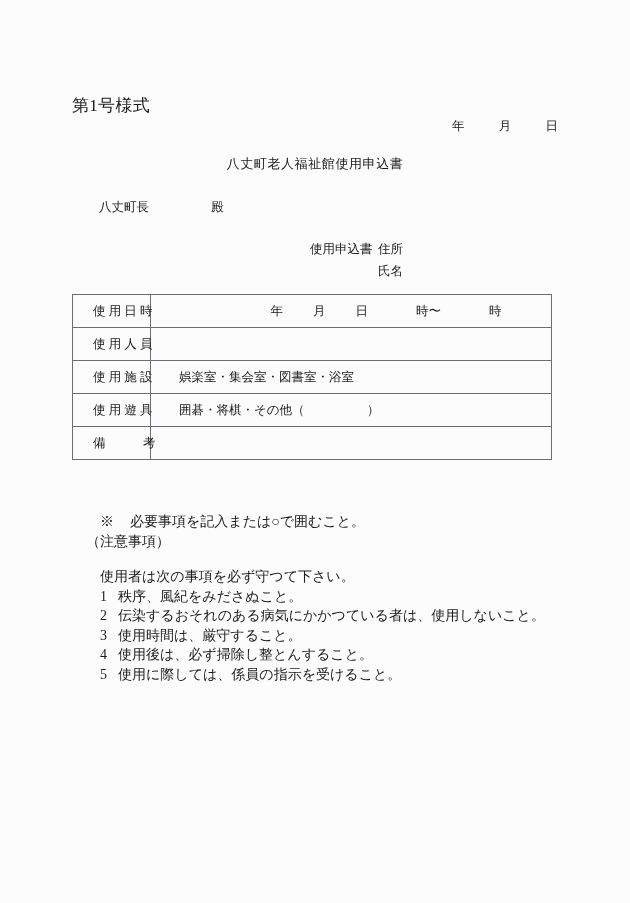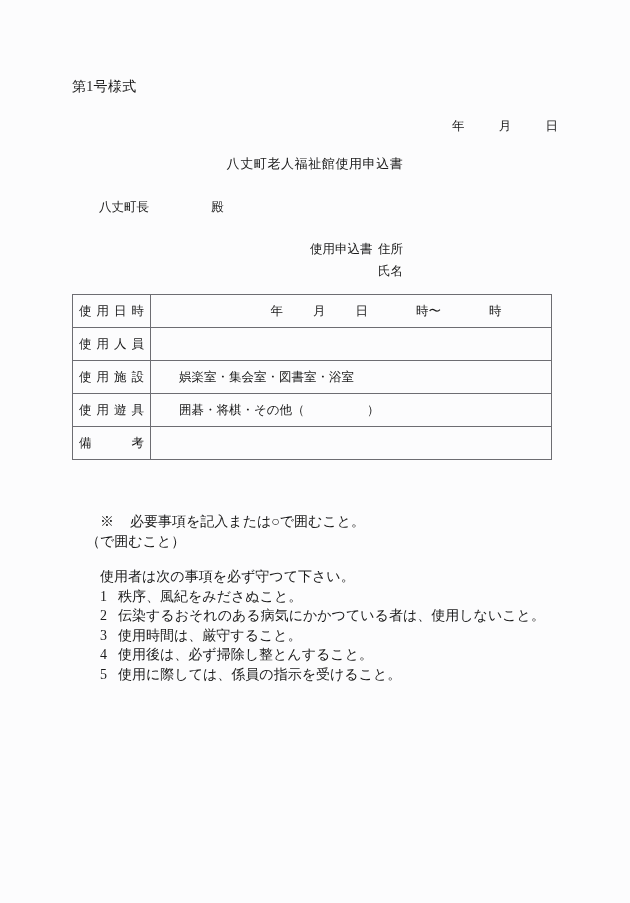--- a/index.html
+++ b/index.html
@@ -20,22 +20,22 @@
     position: relative;
     width: 630px;
     height: 903px;
     box-sizing: border-box;
   }
 
   
   .form-number {
     position: absolute;
     left: 72px;
-    top: 78px;
-    font-size: 14px;
+    top: 94px;
+    font-size: 17px;
     letter-spacing: 0.3px;
     white-space: nowrap;
   }
   .date-line {
     position: absolute;
     left: 0;
     right: 72px;
     top: 118px;
     text-align: right;
     font-size: 12.5px;
@@ -88,21 +88,21 @@
   }
   .form-table td {
     border: 1px solid #6d6d72;
     height: 33px;
     padding: 0 0 0 10px;
     vertical-align: middle;
     box-sizing: border-box;
   }
   .form-table td.label {
     width: 78px;
-    padding: 0 6px;
+    padding: 0 20px;
     white-space: nowrap;
     text-align: justify;
     text-align-last: justify;
   }
   .form-table td.value {
     padding-left: 28px;
   }
   .datetime-cell {
     padding-left: 0 !important;
     white-space: nowrap;
@@ -207,21 +207,21 @@
         <td class="label">備　　　考</td>
         <td class="value"></td>
       </tr>
     </tbody>
   </table>
 
   <div class="notes">
     <div class="note-mark">
       <span>※</span><span class="gapC"></span><span>必要事項を記入または○で囲むこと。</span>
     </div>
-    <div class="note-heading">（で囲むこと）</div>
+    <div class="note-heading">（注意事項）</div>
     <div class="note-intro">使用者は次の事項を必ず守つて下さい。</div>
     <ol class="note-list">
       <li>
         <span class="num">1</span><span>秩序、風紀をみださぬこと。</span>
       </li>
       <li>
         <span class="num">2</span><span>伝染するおそれのある病気にかかつている者は、使用しないこと。</span>
       </li>
       <li>
         <span class="num">3</span><span>使用時間は、厳守すること。</span>

